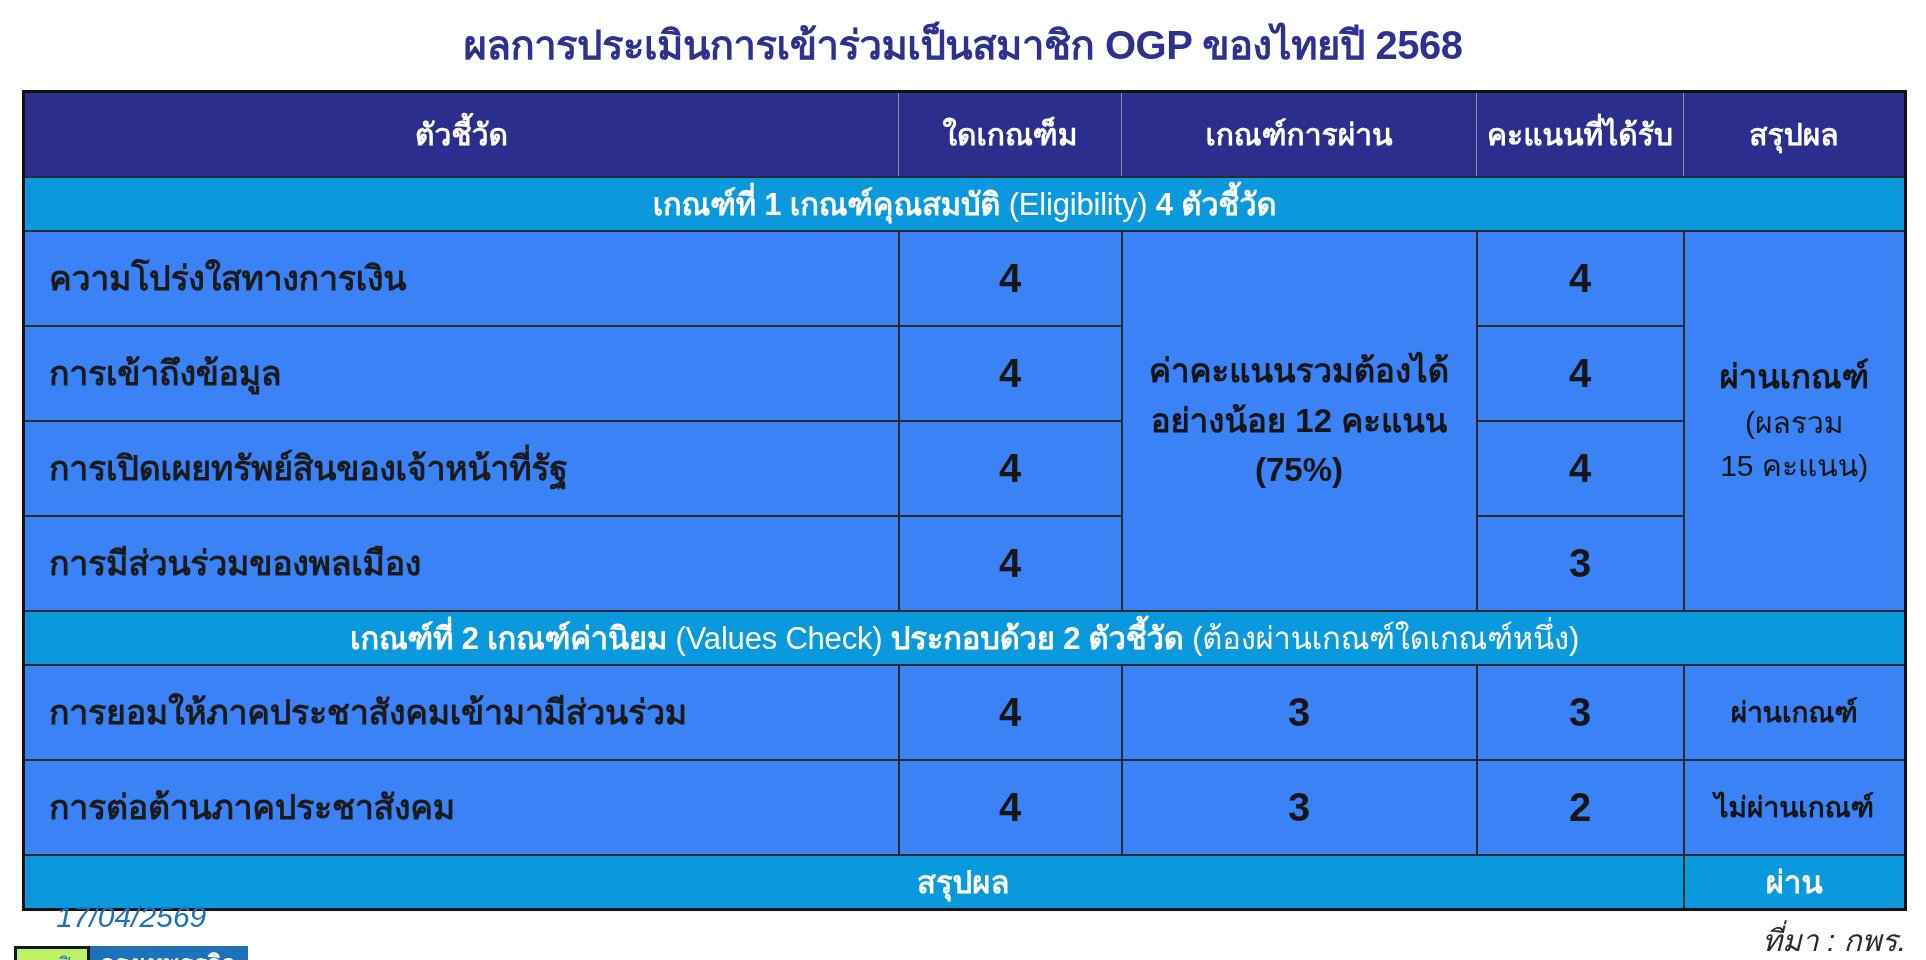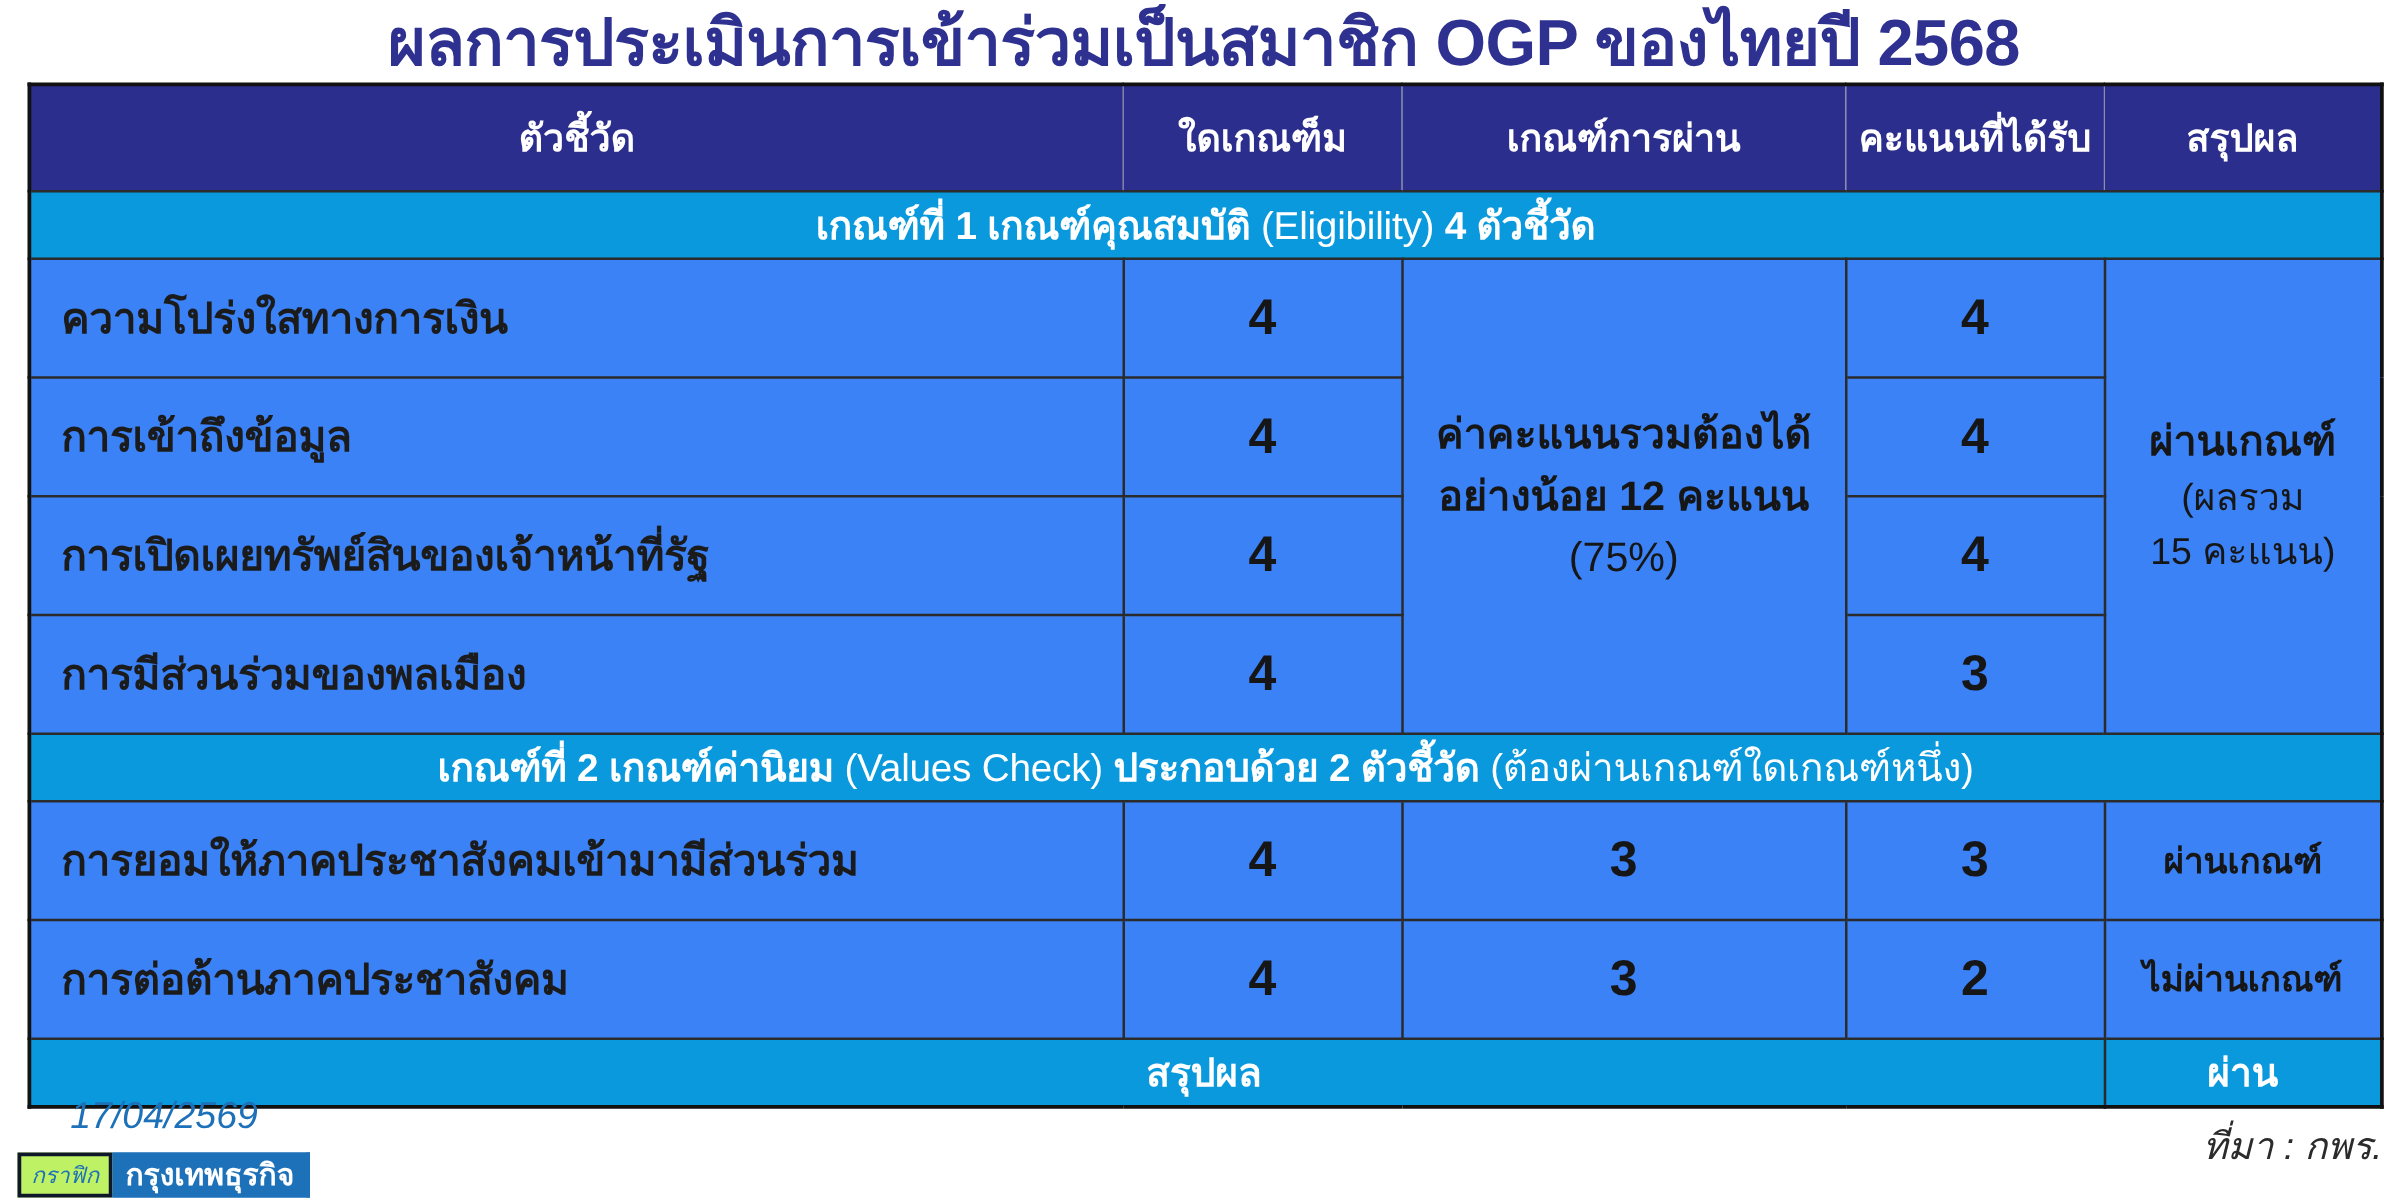--- a/index.html
+++ b/index.html
@@ -4,22 +4,22 @@
 <style>
   html, body { margin: 0; padding: 0; background: #ffffff; }
   body {
     width: 1926px; height: 960px; overflow: hidden;
     font-family: "Liberation Sans", "DejaVu Sans", sans-serif;
     -webkit-font-smoothing: antialiased;
   }
   .page { position: relative; width: 1926px; height: 960px; }
 
   .title {
-    height: 66px; display: flex; align-items: center; justify-content: center;
-    font-size: 52px; font-weight: bold; color: #2E3190; letter-spacing: -0.5px;
+    height: 90px; display: flex; align-items: center; justify-content: center;
+    font-size: 40px; font-weight: bold; color: #2E3190; letter-spacing: -0.5px;
   }
 
   table.eval {
     border-collapse: collapse; table-layout: fixed;
     margin-left: 22px; width: 1882px;
     border: 3px solid #111111;
   }
   table.eval td, table.eval th { border: 2px solid #2b2b2b; box-sizing: border-box; }
 
   tr.head { height: 85px; }
@@ -39,21 +39,21 @@
   tr.section td .reg { font-weight: normal; }
 
   tr.data { height: 95px; }
   tr.data td { background: #3b82f6; vertical-align: middle; }
   td.ind {
     text-align: left; padding-left: 24px; font-size: 34px; font-weight: bold; color: #1b1b1b;
     letter-spacing: -0.3px;
   }
   td.num { text-align: center; font-size: 40px; font-weight: bold; color: #161616; }
   td.merged { text-align: center; font-size: 33px; font-weight: bold; color: #161616; line-height: 1.5; }
-  td.merged .reg { font-weight: normal; }
+  td.merged .reg { font-weight: bold; }
   td.resultbig { text-align: center; color: #161616; line-height: 1.45; }
   td.resultbig .b { font-size: 33px; font-weight: bold; }
   td.resultbig .reg { font-size: 30px; font-weight: normal; }
   td.result { text-align: center; font-size: 28px; font-weight: bold; color: #161616; }
 
   tr.summary { height: 52px; }
   tr.summary td {
     background: #0999DC; color: #ffffff; font-weight: bold; font-size: 31px;
     text-align: center; vertical-align: middle;
   }

